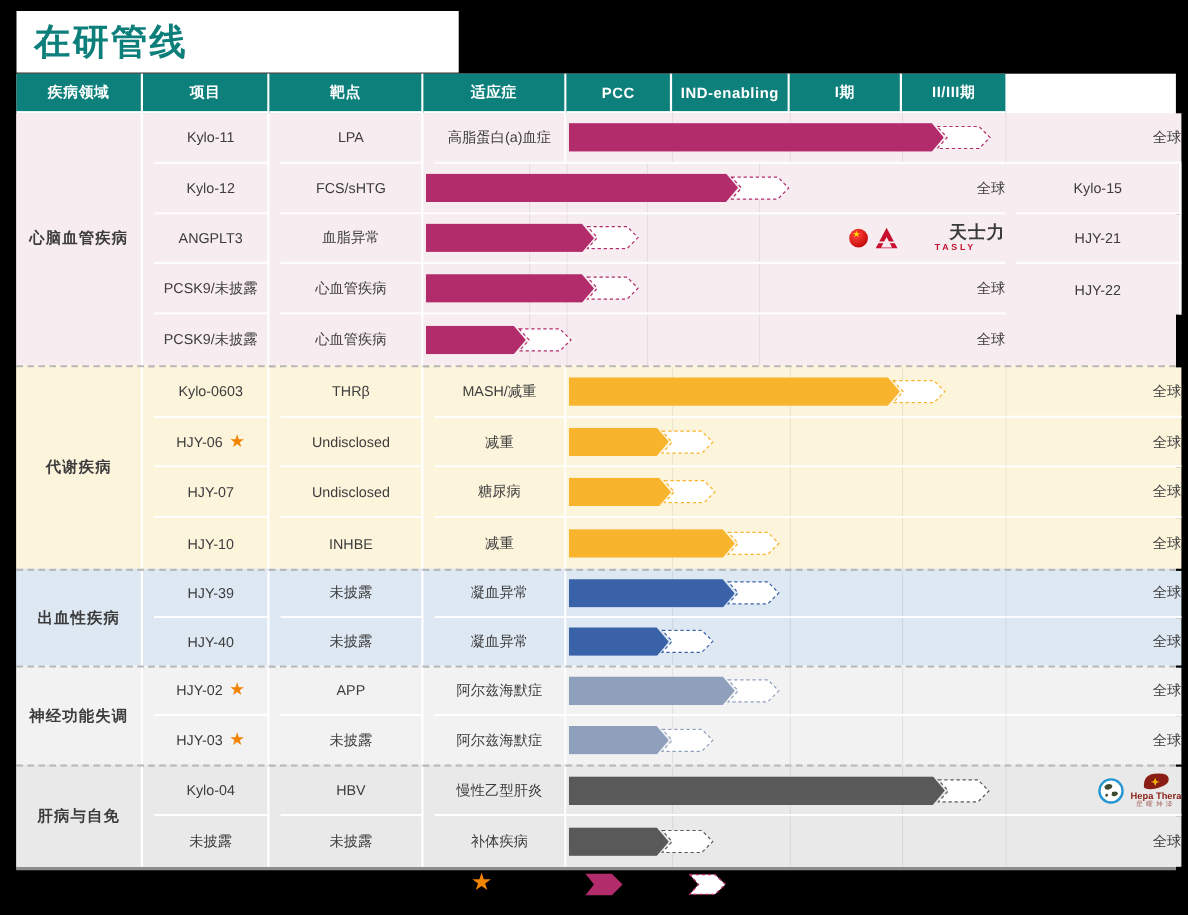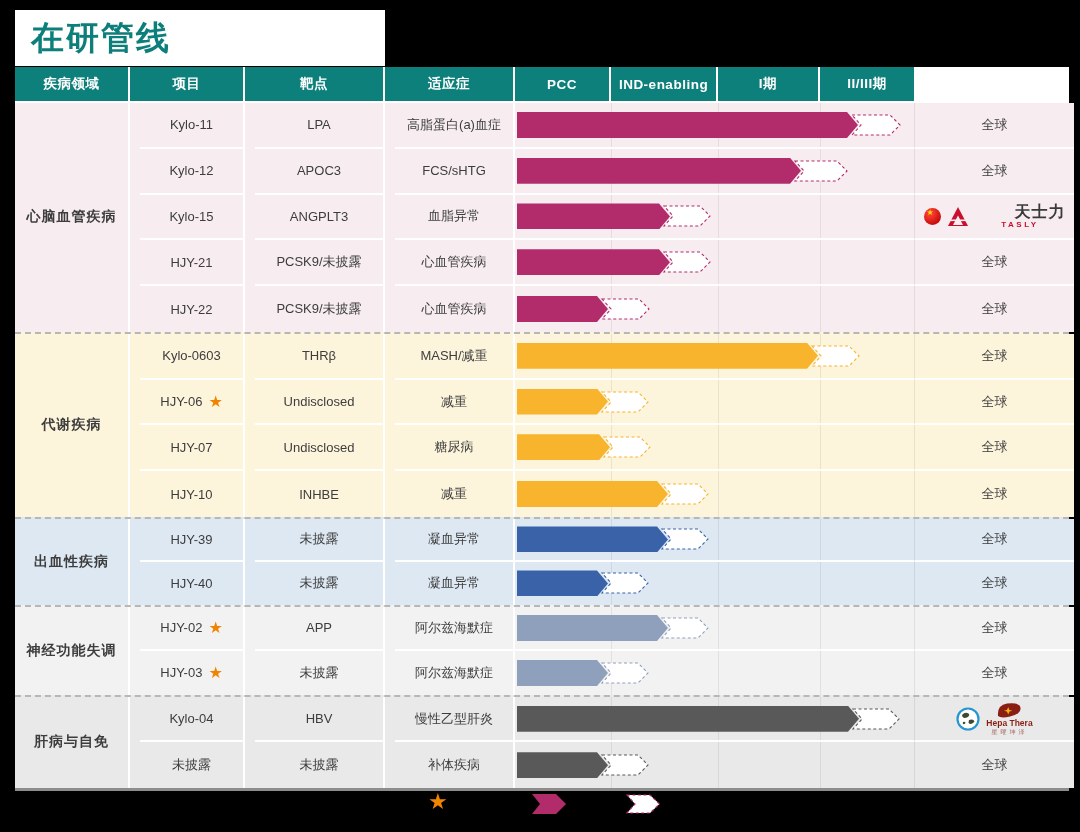--- a/index.html
+++ b/index.html
@@ -3,21 +3,21 @@
 <meta charset="utf-8">
 <style>
   html,body{margin:0;padding:0;}
   body{
     width:1080px;height:832px;background:#000;position:relative;overflow:hidden;
     font-family:"Liberation Sans","DejaVu Sans",sans-serif;
     -webkit-font-smoothing:antialiased;
   }
   
   .title-block{
-    position:absolute;left:15px;top:10px;width:370px;height:56px;background:#ffffff;
+    position:absolute;left:15px;top:10px;width:402px;height:56px;background:#ffffff;
     display:flex;align-items:center;
   }
   .title-block h1{
     margin:0 0 0 16px;font-size:33px;font-weight:bold;color:#0d7f7b;letter-spacing:2px;
   }
   
   .table{
     position:absolute;left:15px;top:67px;width:1054px;background:#fff;
     border-bottom:3px solid #8d8d8d;
   }
@@ -43,20 +43,21 @@
     font-size:13px;color:#3d3d3d;box-sizing:border-box;background:var(--bg);
   }
   .area-cell{
     font-weight:bold;font-size:14px;border-right:2px solid #fff;letter-spacing:1px;
   }
   .txt-cell{border-right:2px solid #fff;border-bottom:2px solid rgba(255,255,255,.95);margin-left:10px;}
   .phase-cell{position:relative;border-bottom:2px solid rgba(255,255,255,.95);}
   .partner-cell{
     border-left:1px solid rgba(0,0,0,.08);
     border-bottom:2px solid rgba(255,255,255,.95);
+    justify-content:flex-end;
   }
   .cell.last{border-bottom:none;}
   .gl{position:absolute;top:0;bottom:0;width:1px;background:rgba(0,0,0,.07);}
   
   .bar-solid{
     position:absolute;left:2px;top:50%;transform:translateY(-50%);height:26px;
     background:var(--bar);
     clip-path:polygon(0 0,calc(100% - 11px) 0,100% 50%,calc(100% - 11px) 100%,0 100%);
   }
   .bar-dashed{position:absolute;top:50%;transform:translateY(-50%);}
@@ -115,21 +116,20 @@
           <svg class="bar-dashed" width="50" height="22" viewBox="0 0 50 22" style="left: 336px;">
             <path d="M1 1 L39 1 L49 11 L39 21 L1 21 L10 11 Z" fill="#ffffff" stroke="#b22c6c" stroke-width="1.1" stroke-dasharray="3 2.5"></path>
           </svg>
         </div>
         <div class="cell partner-cell">
           <span>全球</span>
         </div>
         <div class="cell txt-cell">
           <span>Kylo-12</span>
         </div>
-        <div class="cell txt-cell">APOC3</div>
         <div class="cell txt-cell">FCS/sHTG</div>
         <div class="cell phase-cell">
           <div class="gl" style="left: 96px;"></div>
           <div class="gl" style="left: 203px;"></div>
           <div class="gl" style="left: 305px;"></div>
           <div class="bar-solid" style="width: 284px;"></div>
           <svg class="bar-dashed" width="54" height="22" viewBox="0 0 54 22" style="left: 279px;">
             <path d="M1 1 L43 1 L53 11 L43 21 L1 21 L10 11 Z" fill="#ffffff" stroke="#b22c6c" stroke-width="1.1" stroke-dasharray="3 2.5"></path>
           </svg>
         </div>

